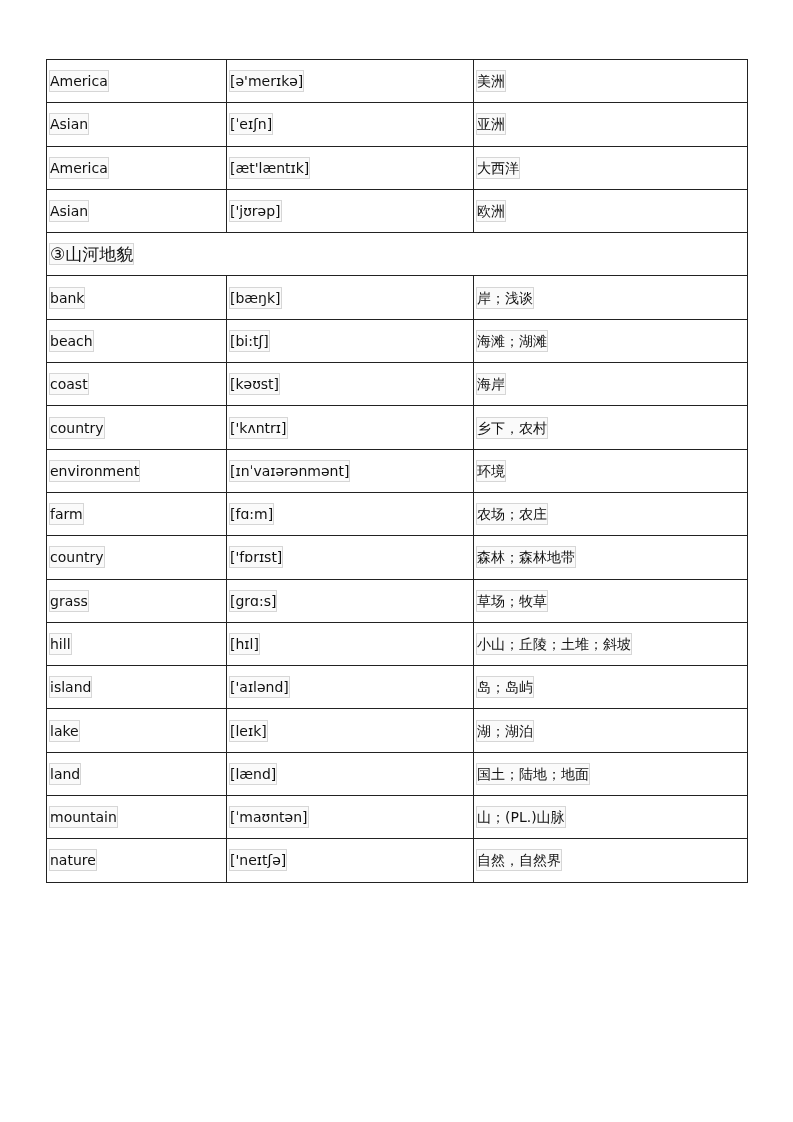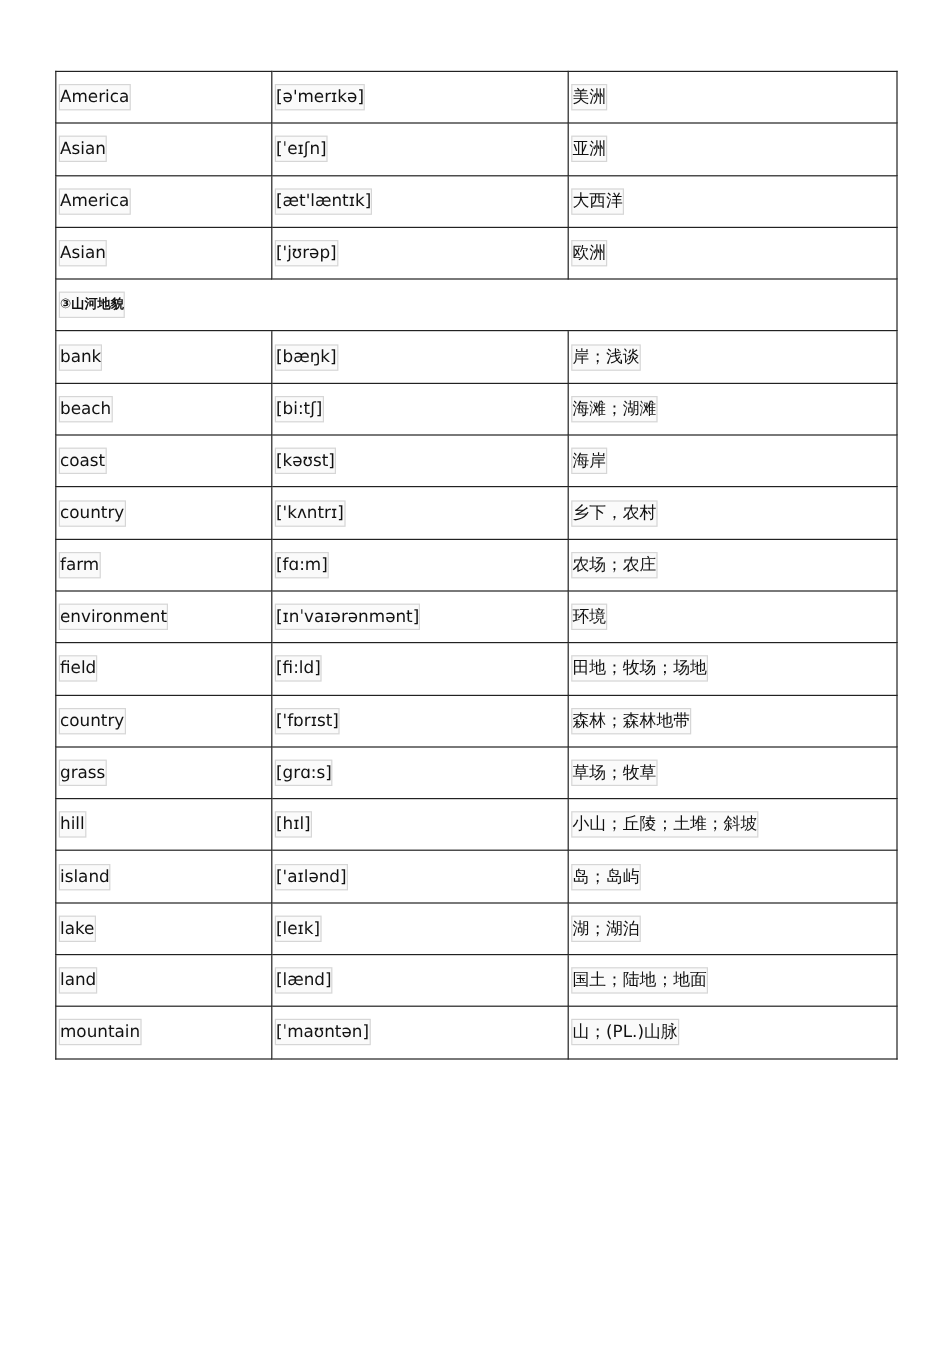--- a/index.html
+++ b/index.html
@@ -14,21 +14,21 @@
     vertical-align: middle; font-size: 14px; white-space: nowrap; overflow: hidden;
   }
   col.c1 { width: 180px; }
   col.c2 { width: 247px; }
   col.c3 { width: 274px; }
   .hl {
     display: inline-block; border: 1px solid #d6d6d6; background: #fafafa;
     padding: 1px 0; line-height: 18px;
   }
   .cn { font-size: 14px; }
-  .section-title { font-weight: bold; font-size: 11px; }
+  .section-title { font-weight: normal; font-size: 17px; }
 </style>
 </head>
 <body>
 
 <table class="vocab">
   <colgroup>
       <col class="c1">
       <col class="c2">
       <col class="c3">
     </colgroup>
@@ -85,36 +85,31 @@
   </tr>
 
   <tr>
     <td><span class="hl">country</span></td>
     <td><span class="hl">['kʌntrɪ]</span></td>
     <td><span class="hl cn">乡下，农村</span></td>
   </tr>
 
 
   <tr>
-    <td><span class="hl">farm</span></td>
-    <td><span class="hl">[fɑ:m]</span></td>
-    <td><span class="hl cn">农场；农庄</span></td>
-  </tr>
-
-  <tr>
     <td><span class="hl">environment</span></td>
     <td><span class="hl">[ɪnˈvaɪərənmənt]</span></td>
     <td><span class="hl cn">环境</span></td>
   </tr>
 
   <tr>
-    <td><span class="hl">field</span></td>
-    <td><span class="hl">[fi:ld]</span></td>
-    <td><span class="hl cn">田地；牧场；场地</span></td>
+    <td><span class="hl">farm</span></td>
+    <td><span class="hl">[fɑ:m]</span></td>
+    <td><span class="hl cn">农场；农庄</span></td>
   </tr>
+
 
   <tr>
     <td><span class="hl">country</span></td>
     <td><span class="hl">['fɒrɪst]</span></td>
     <td><span class="hl cn">森林；森林地带</span></td>
   </tr>
 
   <tr>
     <td><span class="hl">grass</span></td>
     <td><span class="hl">[grɑ:s]</span></td>
@@ -144,15 +139,20 @@
     <td><span class="hl">[lænd]</span></td>
     <td><span class="hl cn">国土；陆地；地面</span></td>
   </tr>
 
   <tr>
     <td><span class="hl">mountain</span></td>
     <td><span class="hl">[ˈmaʊntən]</span></td>
     <td><span class="hl cn">山；(PL.)山脉</span></td>
   </tr>
 
+  <tr>
+    <td><span class="hl">nature</span></td>
+    <td><span class="hl">['neɪtʃə]</span></td>
+    <td><span class="hl cn">自然，自然界</span></td>
+  </tr>
 
 </tbody>
 </table>
 
 </body></html>

